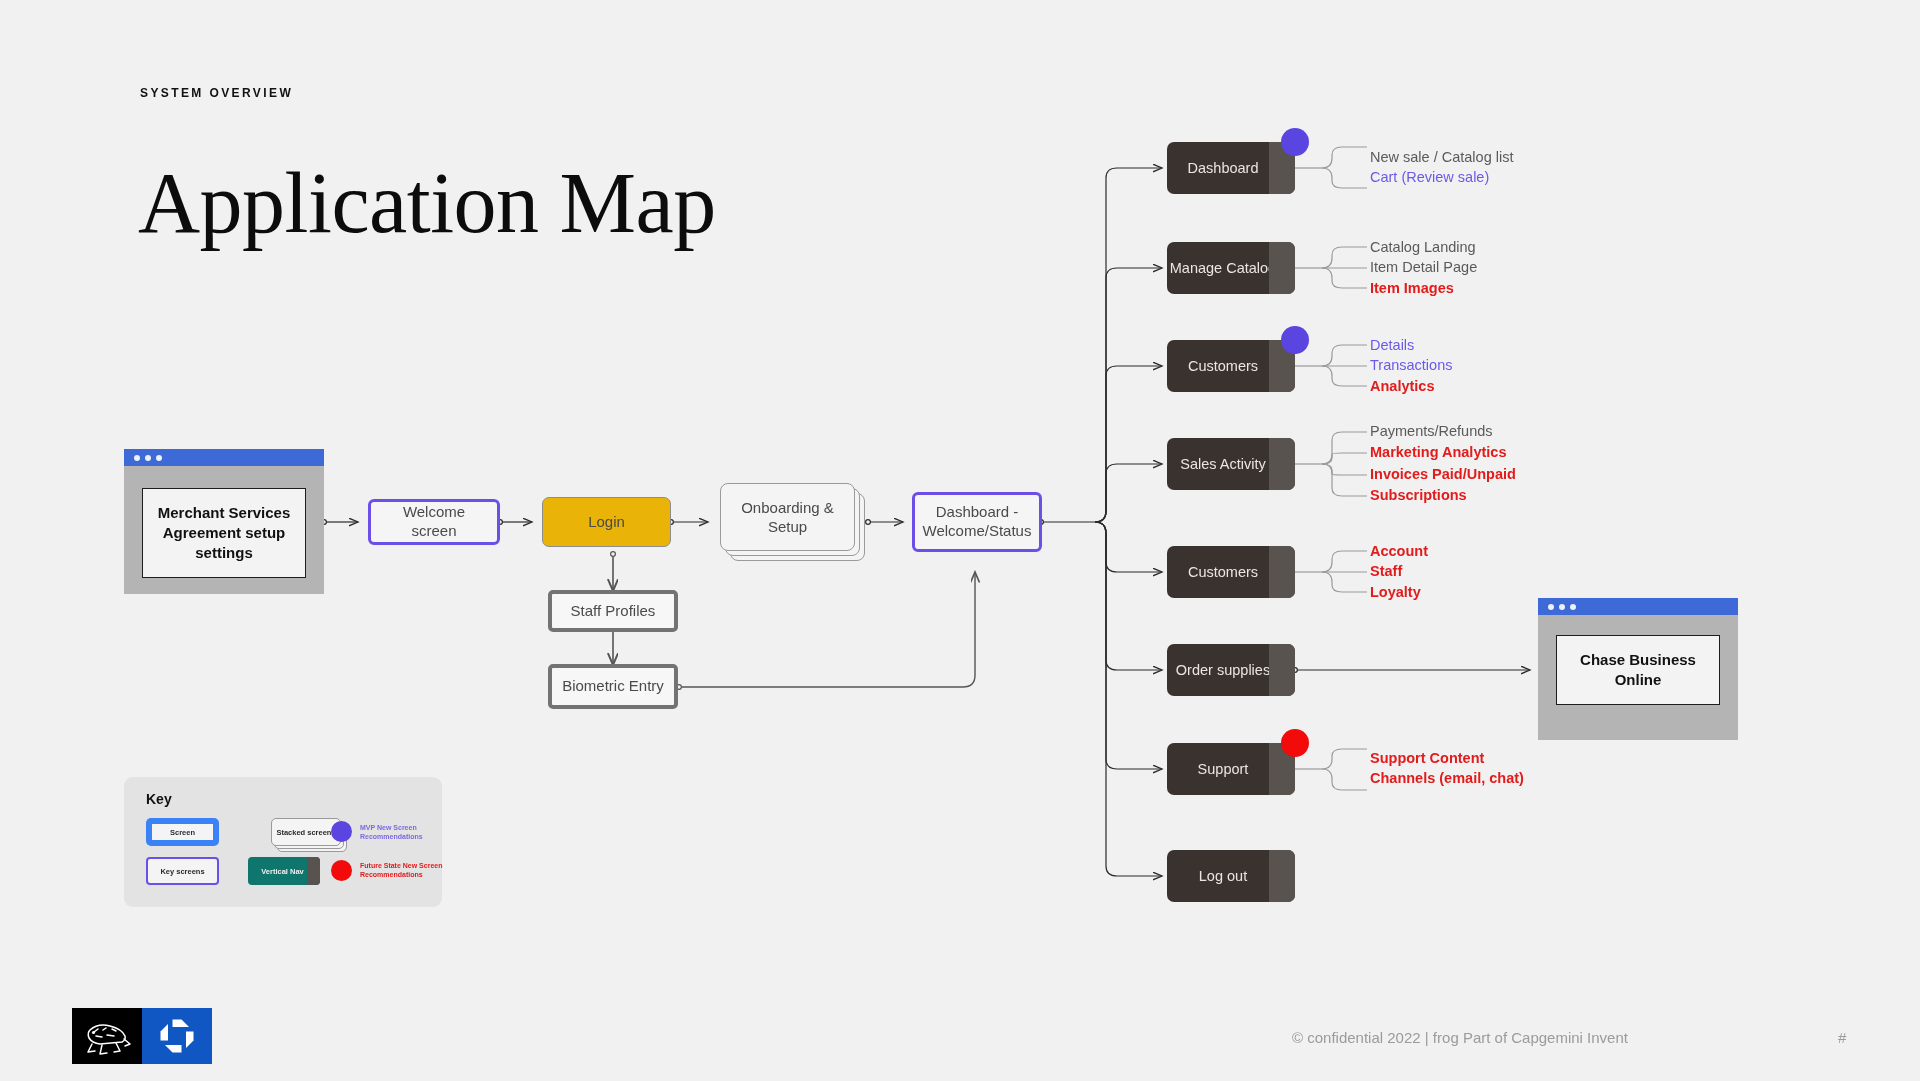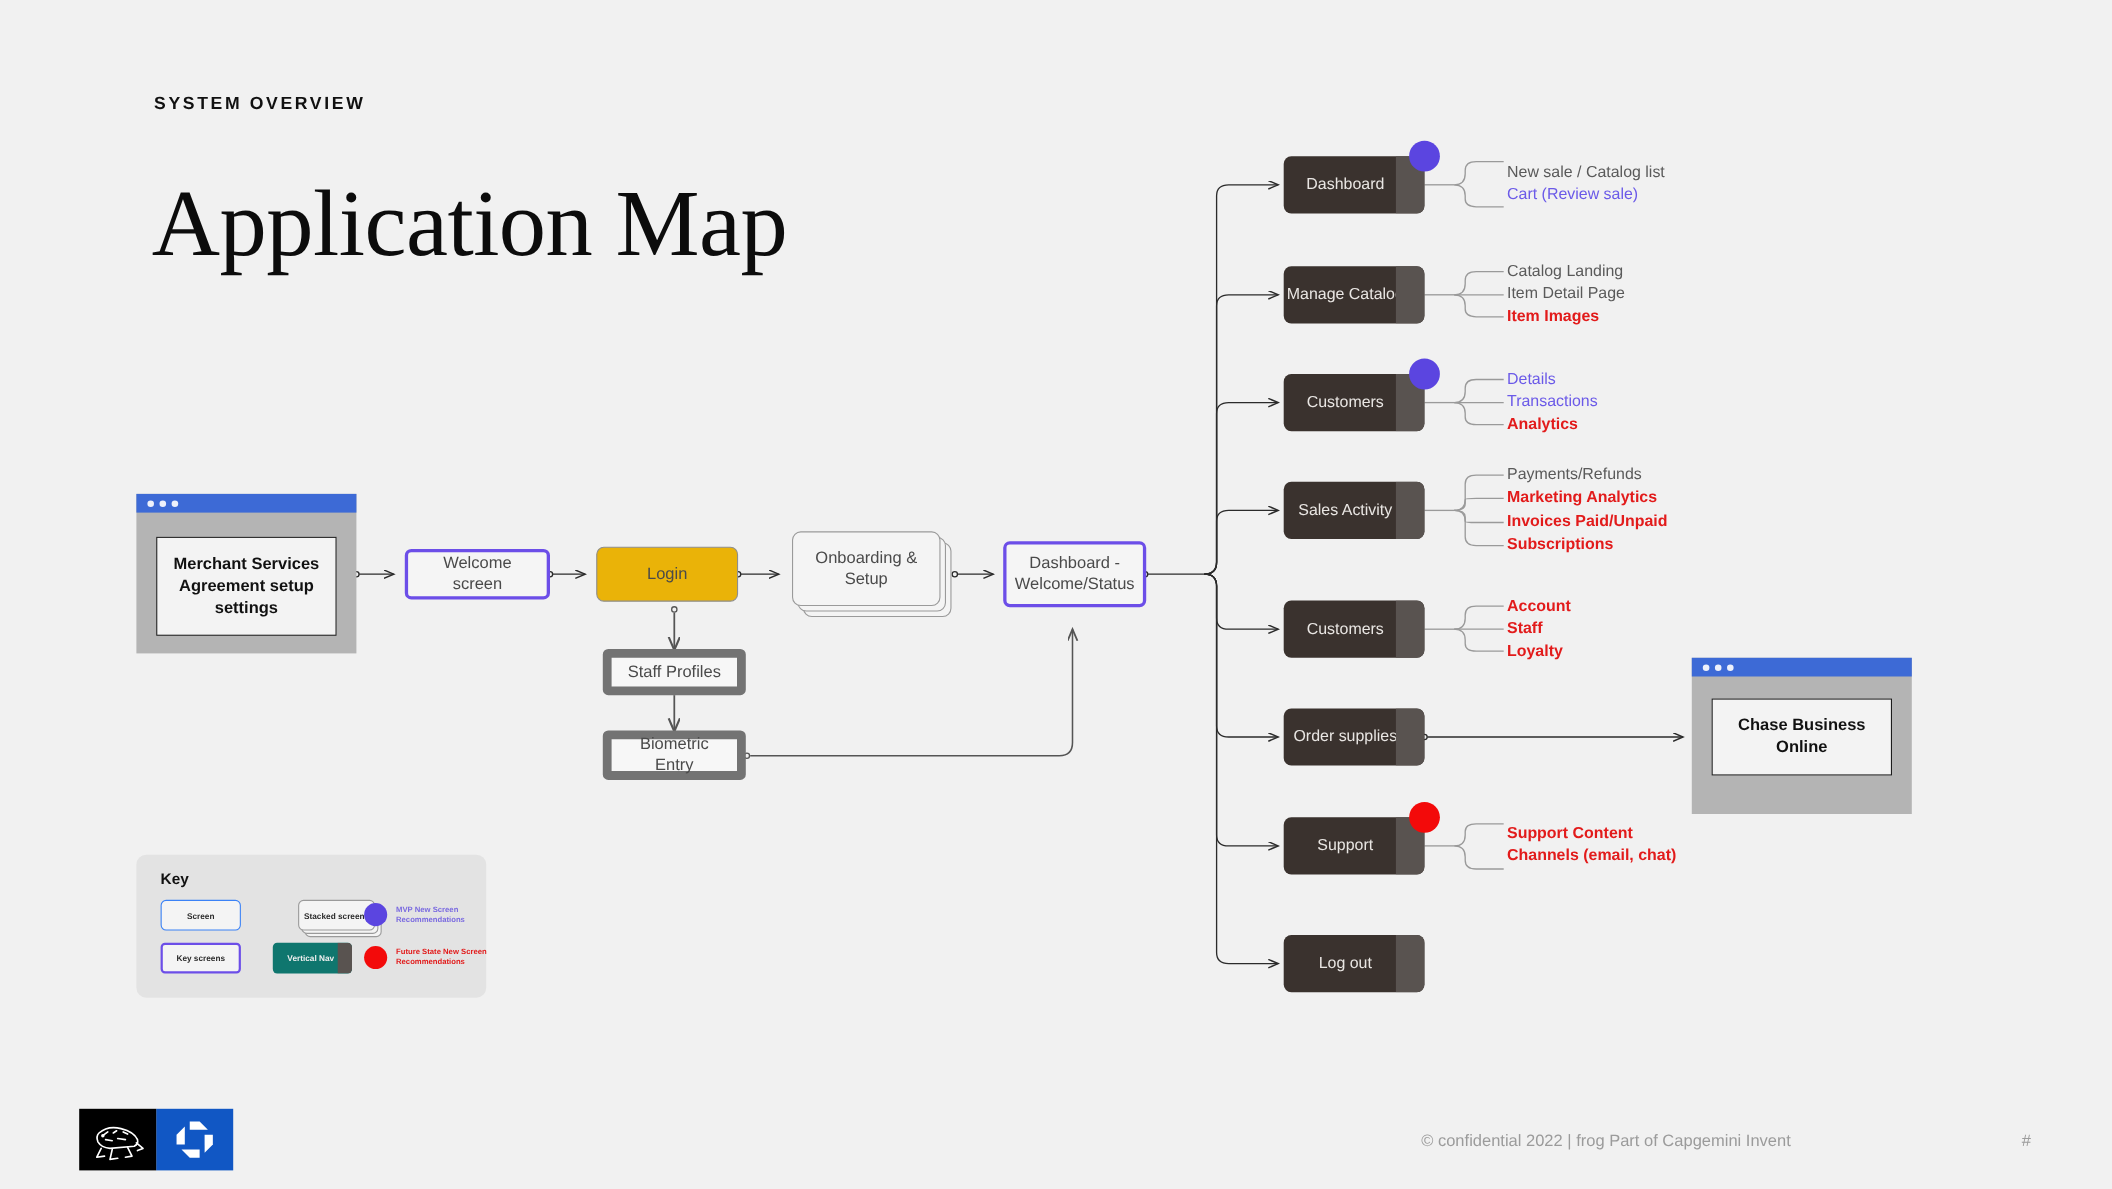--- a/index.html
+++ b/index.html
@@ -11,21 +11,21 @@
     position:relative;
     overflow:hidden;
     color:#111;
   }
   .stage{position:absolute;left:0;top:0;width:1920px;height:1081px;}
   #wires{position:absolute;left:0;top:0;width:1920px;height:1081px;pointer-events:none;}
 
   
   .eyebrow{
     position:absolute;left:140px;top:86px;
-    font-size:16px;font-weight:700;letter-spacing:2.4px;
+    font-size:12px;font-weight:700;letter-spacing:2.4px;
     color:#111;
   }
   .page-title{
     position:absolute;left:138px;top:160px;
     font-family:"Liberation Serif", serif;
     font-size:86px;line-height:1;font-weight:400;color:#0c0c0c;
     letter-spacing:-0.5px;
   }
 
   
@@ -39,21 +39,21 @@
     border-radius:7px;
     line-height:1.25;
     padding:4px 8px;
   }
   .node.key{
     border:3px solid #6c4ee8;
     border-radius:6px;
     background:#f5f5f5;
   }
   .node.future{
-    border:8px solid #737373;
+    border:4px solid #737373;
     border-radius:5px;
     background:#f7f7f7;
     font-weight:500;
   }
 
   
   .stack{position:absolute;}
   .stack .sheet{
     position:absolute;box-sizing:border-box;
     background:#f4f4f4;border:1px solid #9a9a9a;border-radius:8px;
@@ -109,21 +109,21 @@
     background:#e3e3e3;border-radius:9px;
   }
   .keybox .ktitle{
     position:absolute;left:22px;top:14px;font-size:14px;font-weight:700;color:#111;
   }
   .kchip{
     position:absolute;box-sizing:border-box;display:flex;align-items:center;
     justify-content:center;font-size:7.5px;font-weight:700;color:#2b2b2b;
     text-align:center;
   }
-  .kchip.plain{background:#f4f4f4;border:1px solid #3b82f6;border-radius:5px;}
+  .kchip.plain{background:#f4f4f4;border:6px solid #3b82f6;border-radius:5px;}
   .kchip.keyscreen{background:#f4f4f4;border:2.5px solid #6c4ee8;border-radius:4px;}
   .kstack{position:absolute;}
   .kstack .ks{position:absolute;box-sizing:border-box;background:#f4f4f4;border:1px solid #9a9a9a;border-radius:5px;}
   .kstack .ks.a{left:6px;top:6px;}
   .kstack .ks.b{left:3px;top:3px;}
   .kstack .ks.c{left:0;top:0;display:flex;align-items:center;justify-content:center;
      font-size:7.5px;font-weight:700;color:#2b2b2b;}
   .knav{position:absolute;border-radius:4px;background:#0f766e;overflow:hidden;display:flex;align-items:center;margin-left:11px;}
   .knav .klabel{flex:1;text-align:center;color:#efefef;font-size:7.5px;font-weight:700;padding-right:3px;}
   .knav .krail{position:absolute;right:0;top:0;width:13px;height:100%;background:#595350;}

